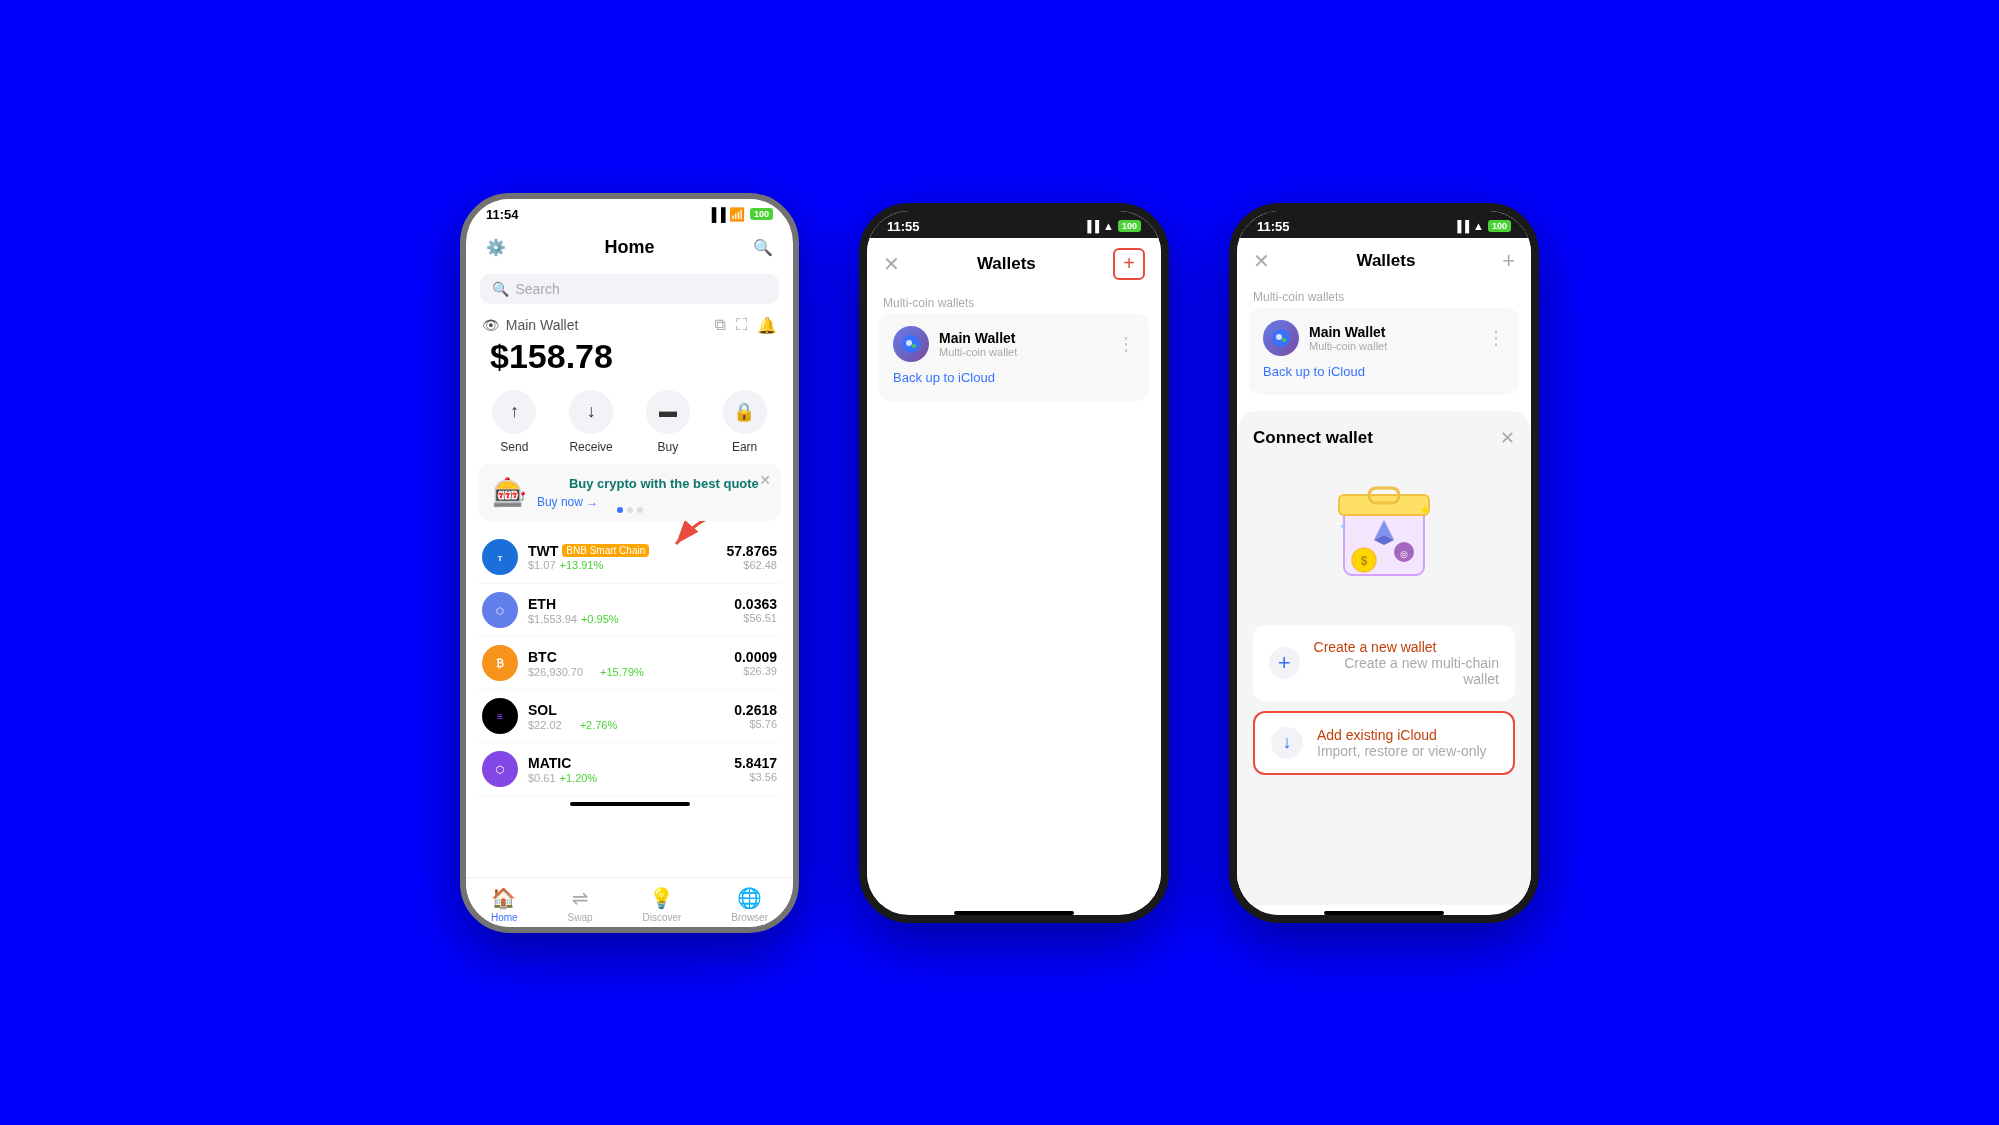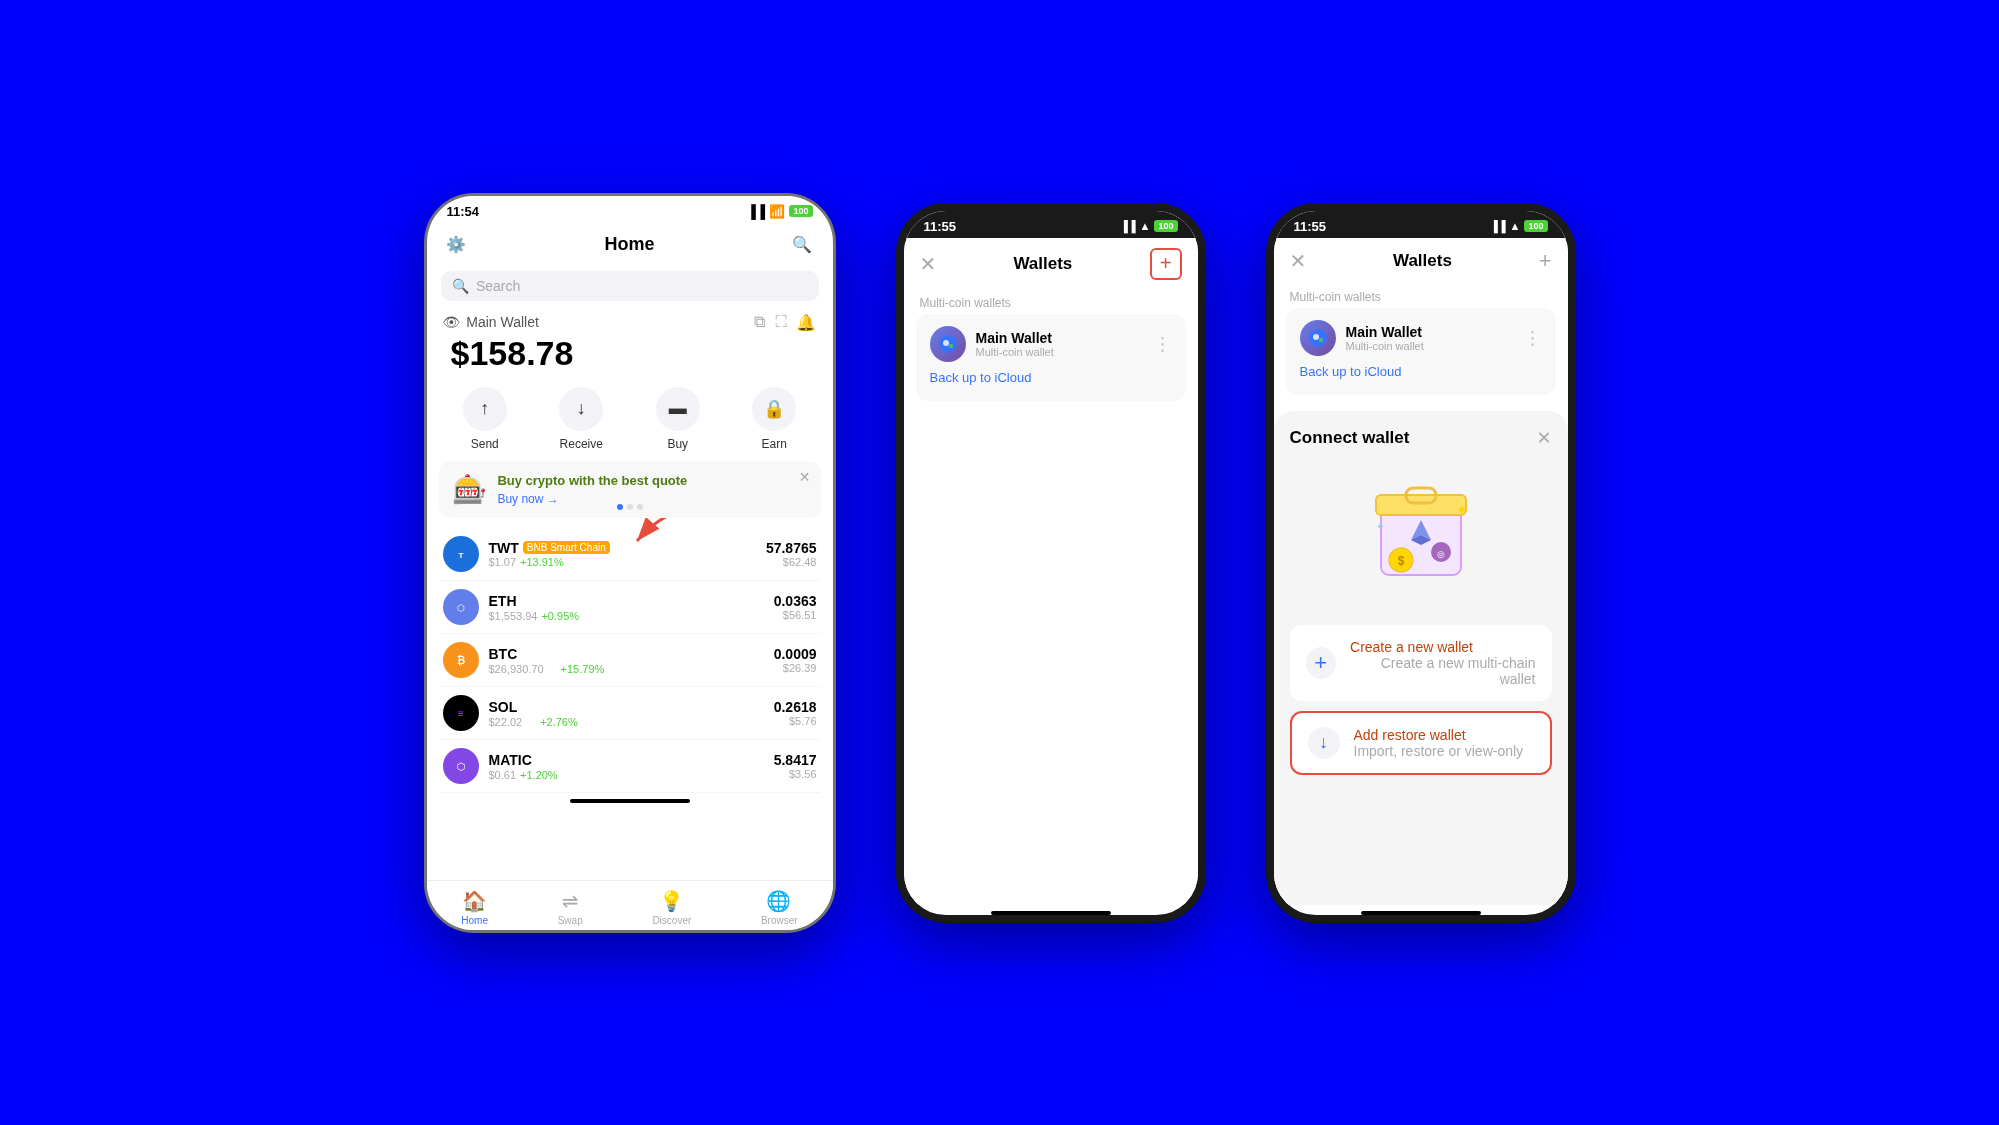--- a/index.html
+++ b/index.html
@@ -17,23 +17,23 @@
 
     
     .phone {
       border-radius: 50px;
       overflow: hidden;
       position: relative;
       box-shadow: 0 20px 60px rgba(0,0,0,0.4);
     }
     .phone-white {
       background: #fff;
-      width: 412px;
+      width: 339px;
       height: 740px;
-      border: 3px solid #737373;
+      border: 6px solid #737373;
     }
     .phone-black {
       background: #fff;
       width: 310px;
       height: 720px;
       border: 8px solid #1a1a1a;
     }
 
     
     .status-bar {
@@ -151,21 +151,21 @@
       margin: 0 12px 10px;
       background: #f8f8f8;
       border-radius: 12px;
       padding: 12px 14px;
       display: flex;
       align-items: center;
       gap: 10px;
       position: relative;
     }
     .promo-text { flex: 1; }
-    .promo-title { font-size: 13px; font-weight: 600; color: #4d7c0f; }
+    .promo-title { font-size: 13px; font-weight: 600; color: #0f766e; margin-left: 32px; }
     .promo-link { font-size: 12px; color: #3772ff; margin-top: 4px; display: flex; align-items: center; gap: 4px; }
     .promo-close { position: absolute; top: 8px; right: 10px; color: #aaa; font-size: 14px; }
     .promo-dots { display: flex; gap: 4px; justify-content: center; margin-top: 6px; }
     .promo-dot { width: 6px; height: 6px; border-radius: 50%; }
 
     
     .tabs-row {
       display: flex;
       padding: 0 16px;
       border-bottom: 1px solid #eee;
@@ -714,21 +714,21 @@
           <div class="option-icon" style="color:#3772ff;font-size:22px;font-weight:300;">+</div>
           <div>
             <div class="option-text-main">Create a new wallet</div>
             <div class="option-text-sub">Create a new multi-chain wallet</div>
           </div>
         </div>
 
         <div class="connect-option connect-option-red">
           <div class="option-icon" style="color:#3772ff;font-size:18px;">↓</div>
           <div>
-            <div class="option-text-main">Add restore wallet</div>
+            <div class="option-text-main">Add existing iCloud</div>
             <div class="option-text-sub">Import, restore or view-only</div>
           </div>
         </div>
       </div>
     </div>
   </div>
 
   <div class="home-indicator"></div>
 </div>
 

